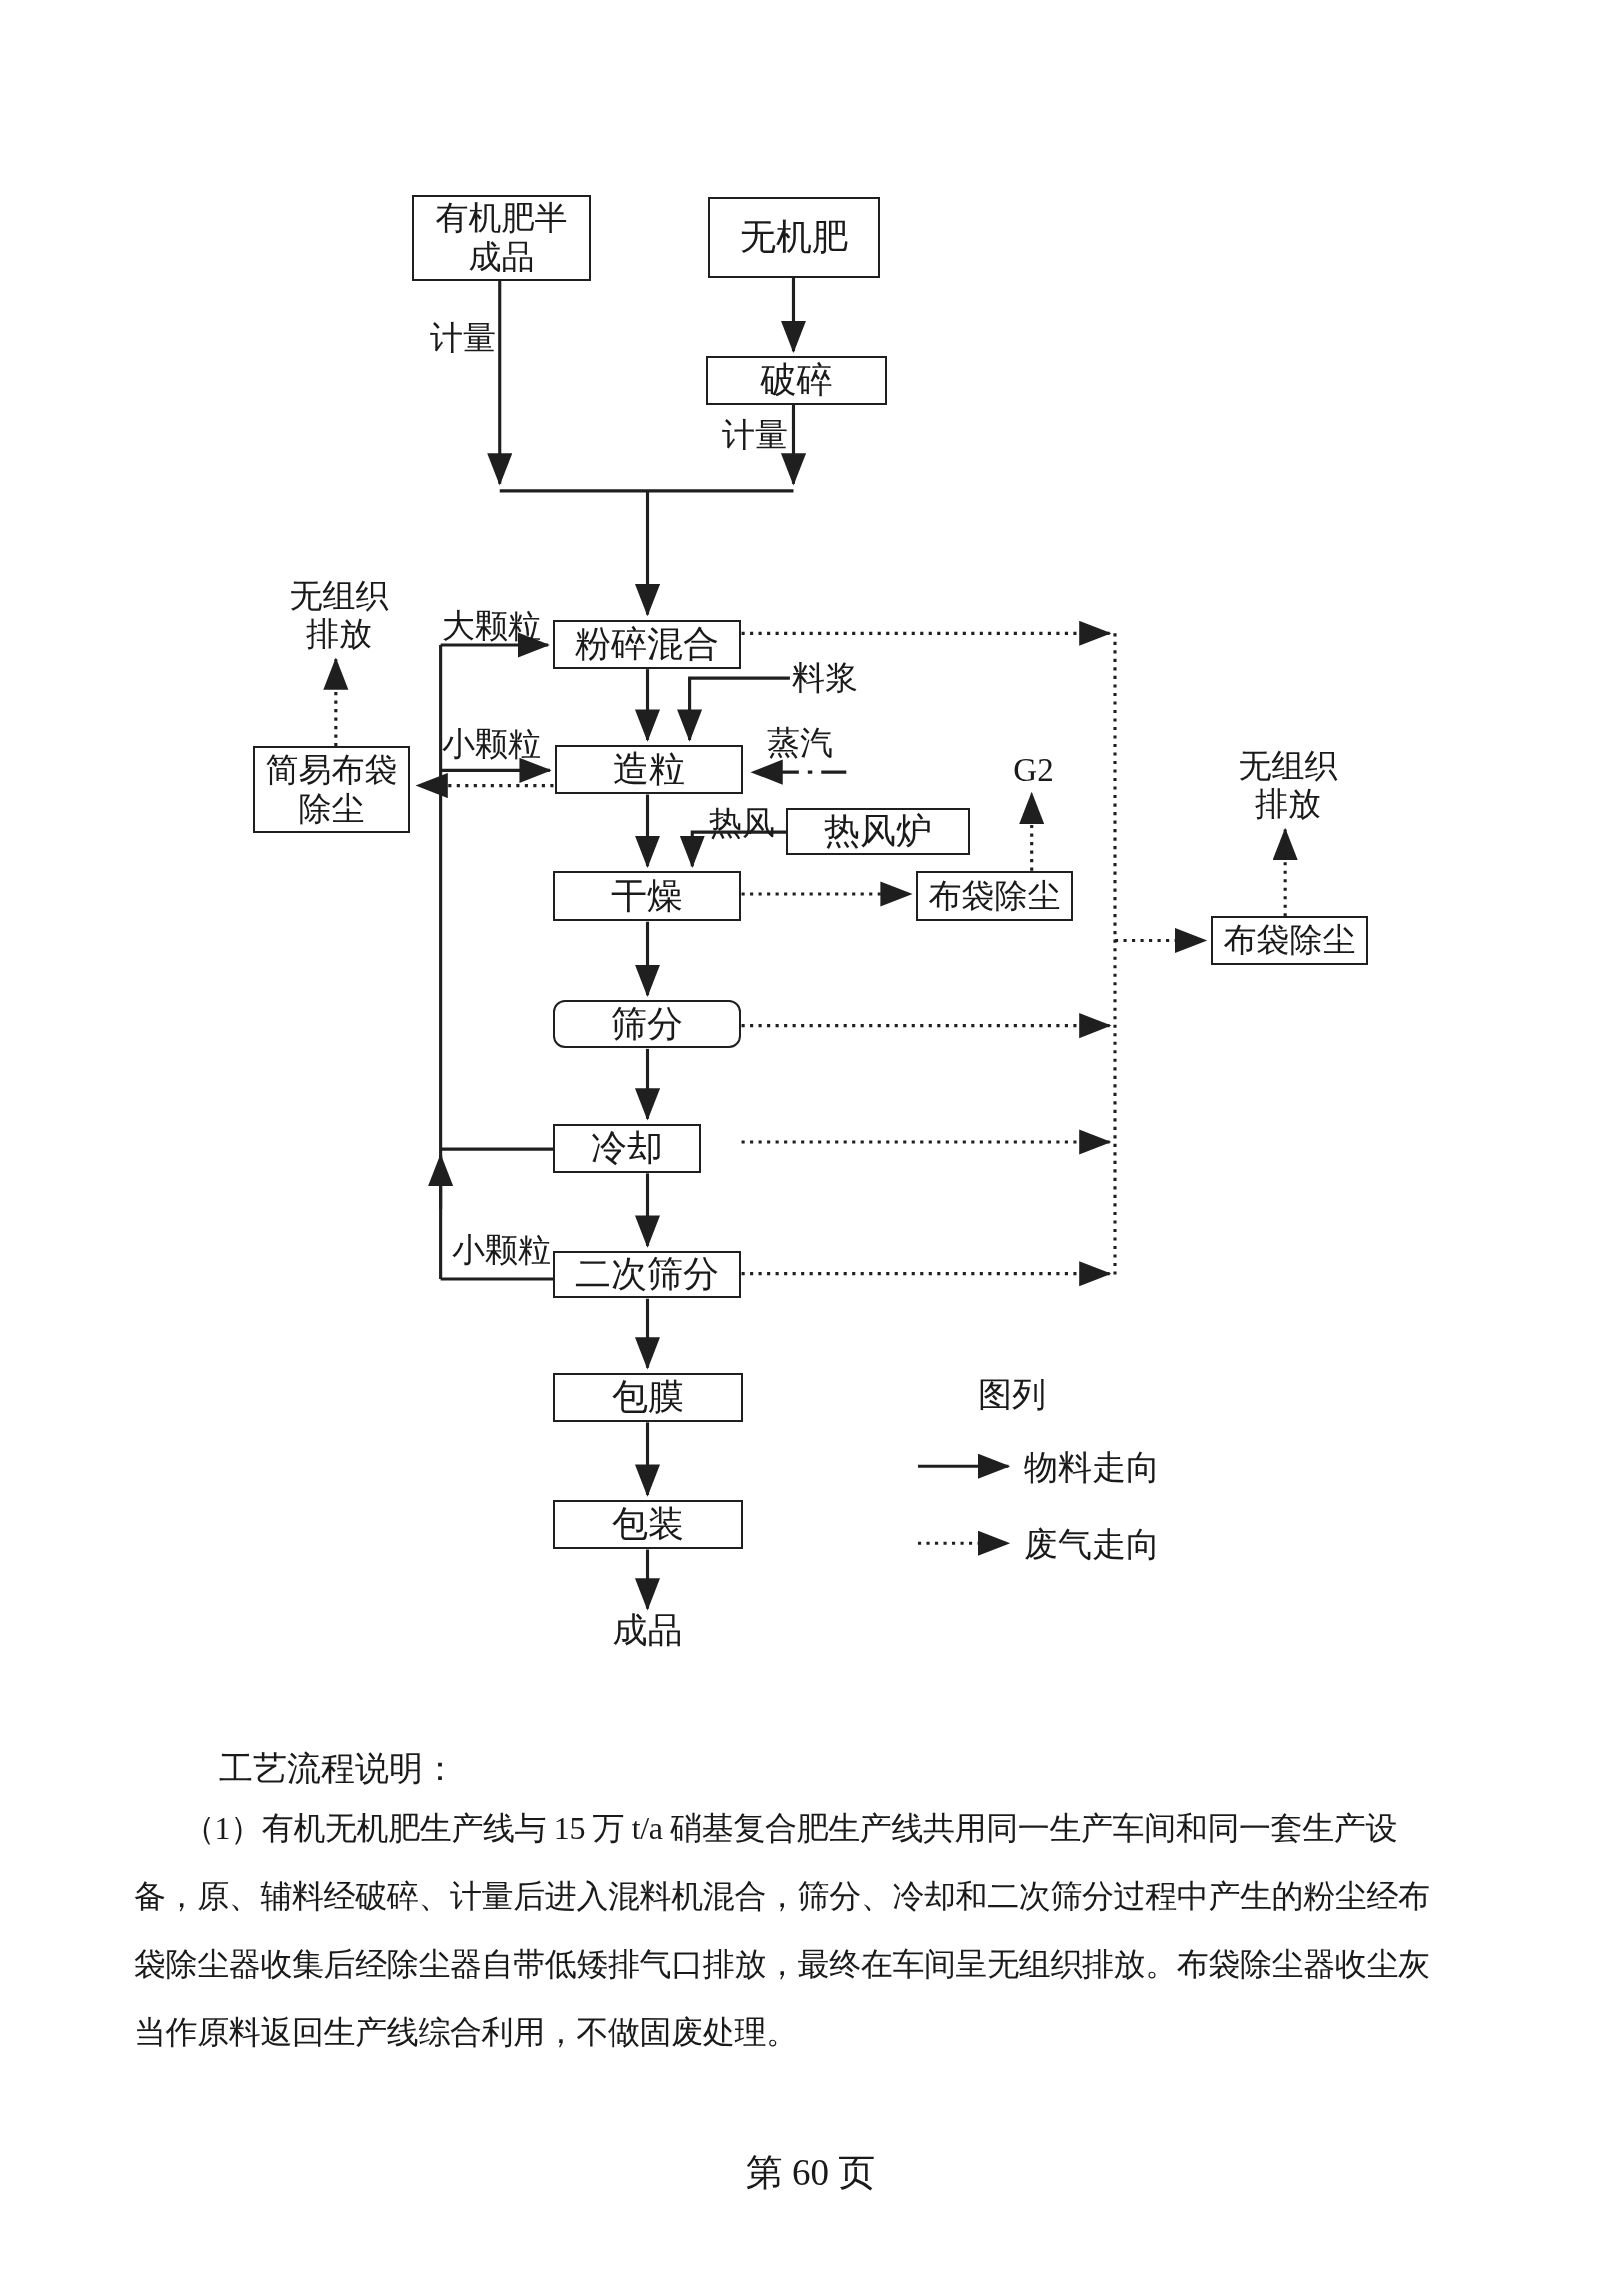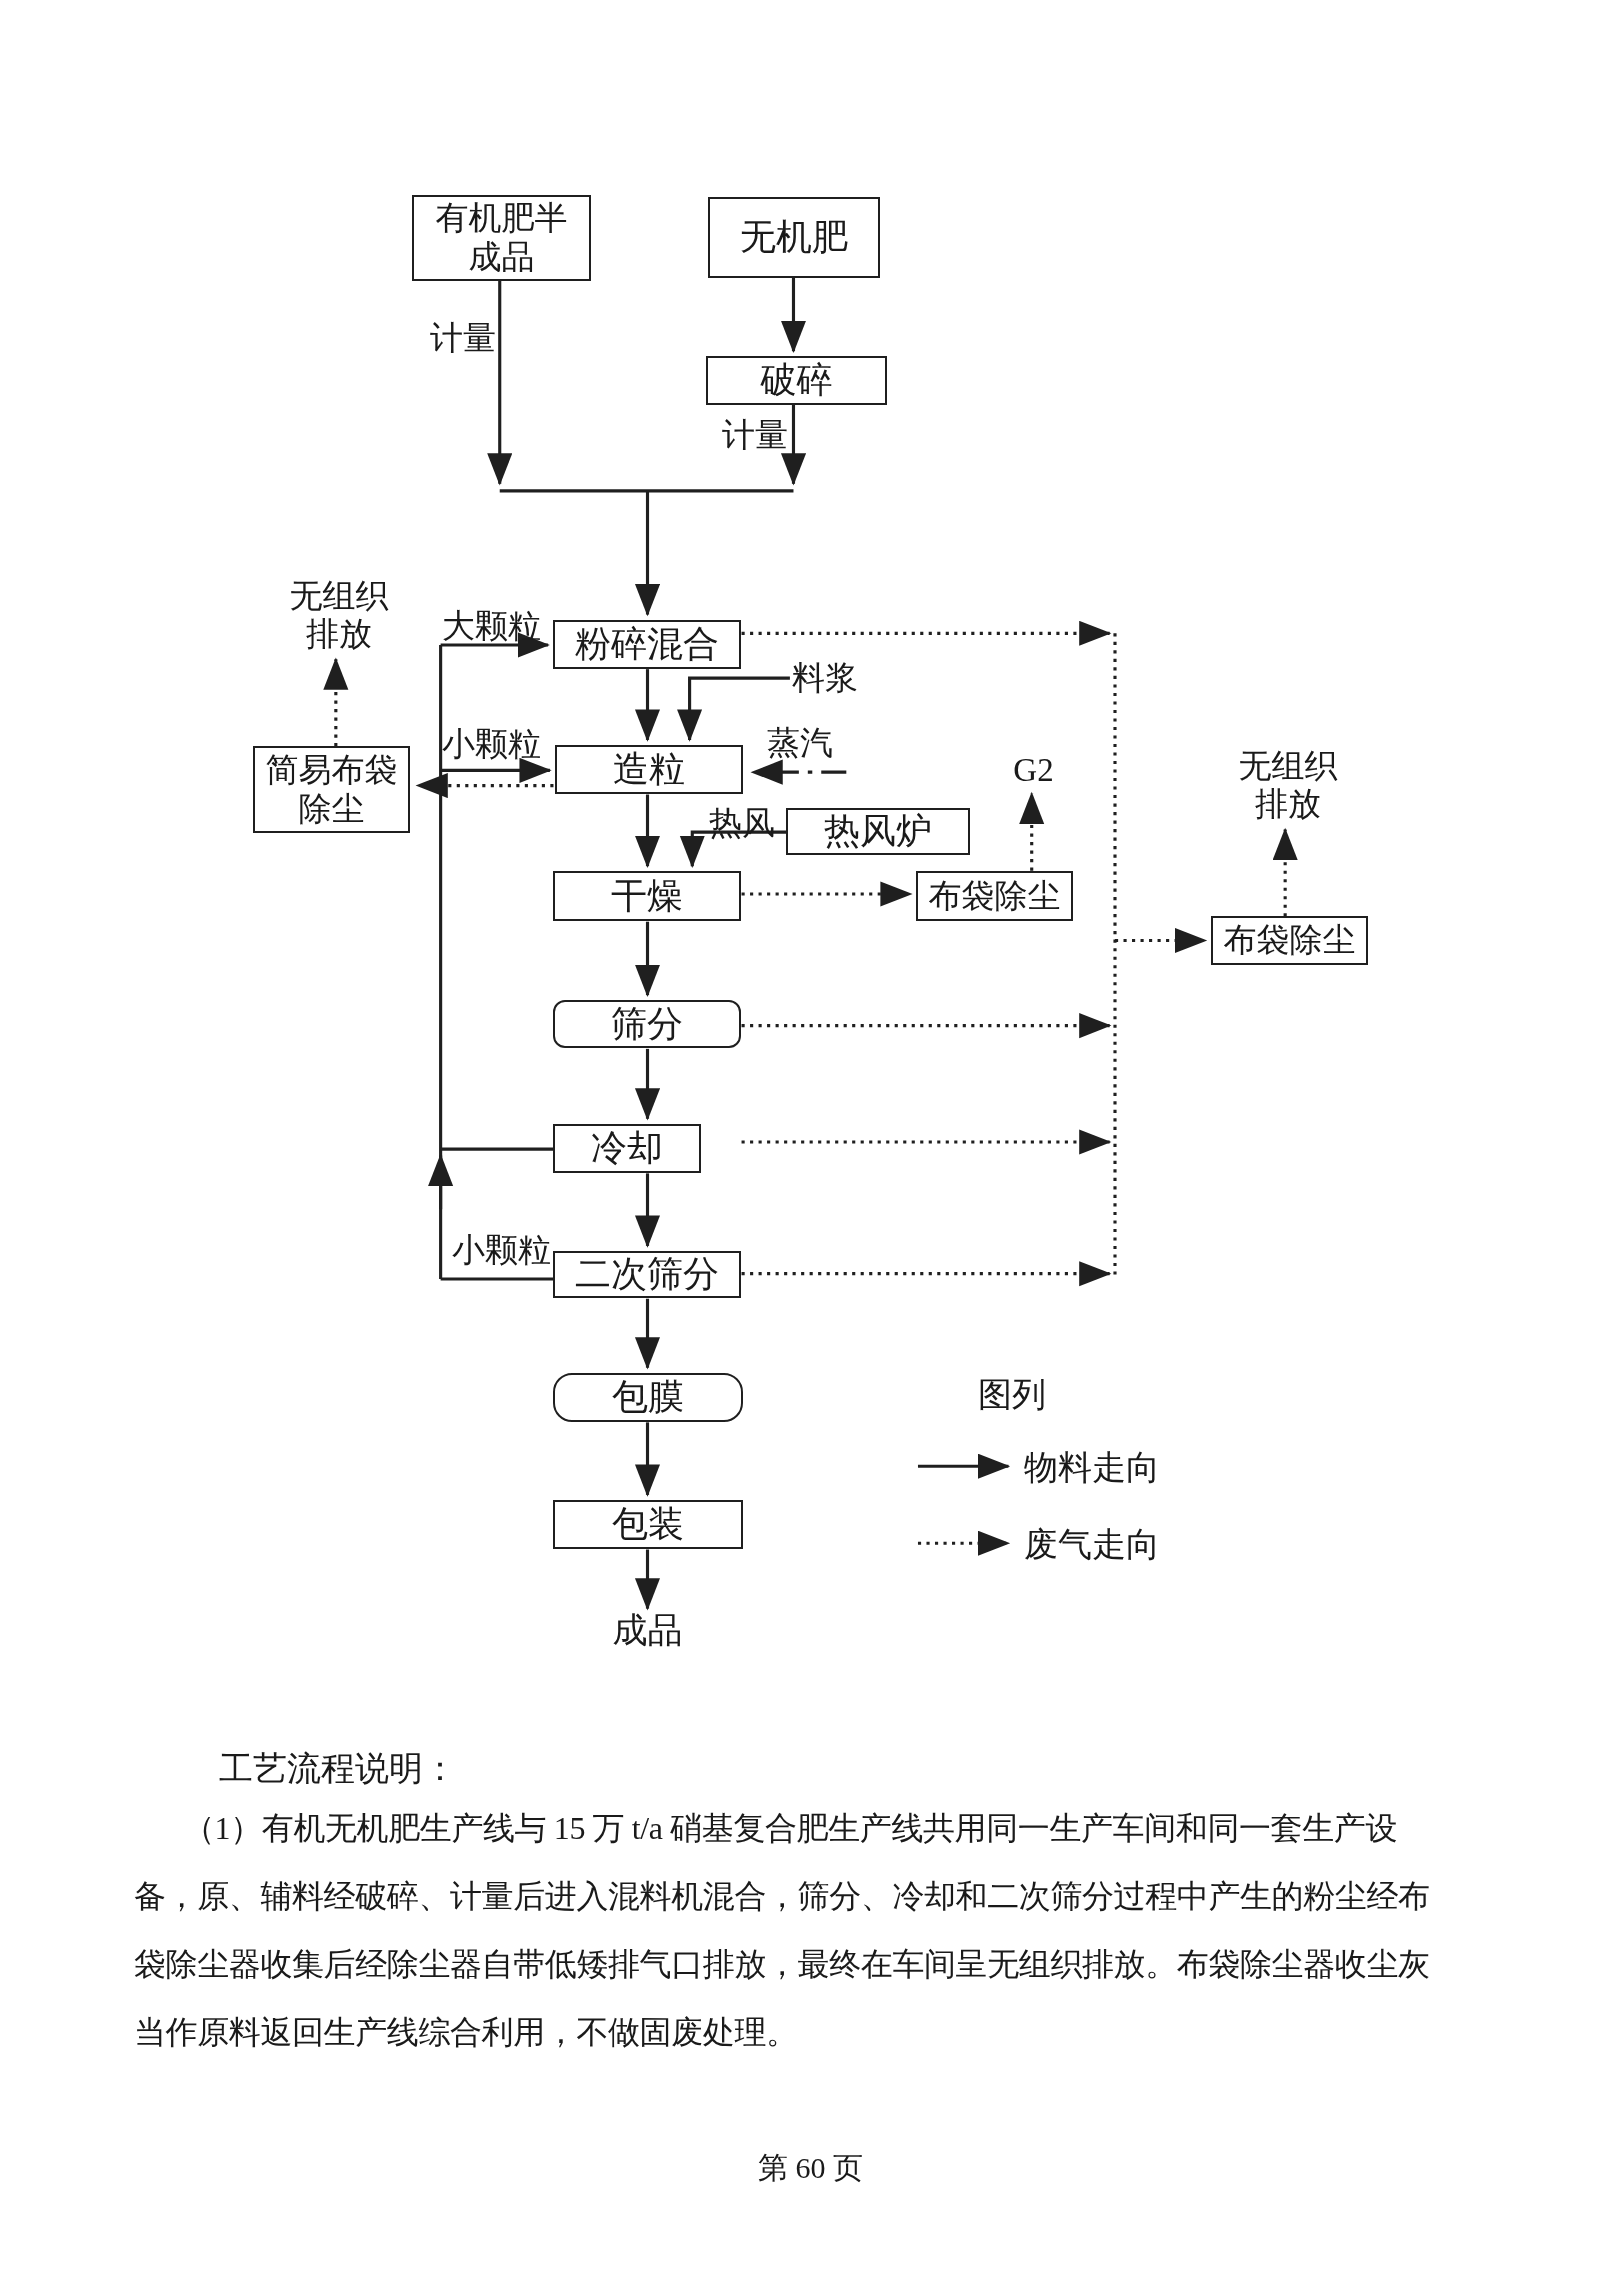--- a/index.html
+++ b/index.html
@@ -25,21 +25,21 @@
     position:absolute;left:313px;top:1680px;width:1084px;text-align:center;
     font-size:34px;font-weight:bold;z-index:2;
   }
   .caption .cap-num{margin-right:30px;}
   .desc-heading{position:absolute;left:219px;top:1746px;font-size:34px;z-index:2;}
   .para-line{
     position:absolute;left:134px;width:1370px;font-size:32px;
     letter-spacing:-0.4px;white-space:nowrap;z-index:2;
   }
   .para-line.indent{text-indent:49px;}
-  .footer{position:absolute;left:0;top:2148px;width:1621px;text-align:center;font-size:30px;z-index:2;}
+  .footer{position:absolute;left:0;top:2148px;width:1621px;text-align:center;font-size:37px;z-index:2;}
 </style>
 </head>
 <body>
 
 <div id="page">
 
   <svg id="lines" viewBox="0 0 1810 2560" xmlns="http://www.w3.org/2000/svg">
     <defs>
       <marker id="ah" markerWidth="44" markerHeight="32" refX="34" refY="14" orient="auto" markerUnits="userSpaceOnUse">
         <polygon points="0,0 36,14 0,28" fill="#1f1f1f"></polygon>
@@ -101,21 +101,21 @@
   <div class="box" style="left:553px;top:620px;width:188px;height:49px;">粉碎混合</div>
   <div class="box" style="left:555px;top:745px;width:188px;height:49px;">造粒</div>
   <div class="box small" style="left:253px;top:746px;width:157px;height:87px;">简易布袋
 除尘</div>
   <div class="box" style="left:786px;top:808px;width:184px;height:47px;">热风炉</div>
   <div class="box" style="left:553px;top:871px;width:188px;height:50px;">干燥</div>
   <div class="box small" style="left:916px;top:871px;width:157px;height:50px;">布袋除尘</div>
   <div class="box" style="left:553px;top:1000px;width:188px;height:48px;border-radius:12px;">筛分</div>
   <div class="box" style="left:553px;top:1124px;width:148px;height:49px;">冷却</div>
   <div class="box" style="left:553px;top:1251px;width:188px;height:47px;">二次筛分</div>
-  <div class="box" style="left:553px;top:1373px;width:190px;height:49px;border-radius:19px;">包膜</div>
+  <div class="box" style="left:553px;top:1373px;width:190px;height:49px;">包膜</div>
   <div class="box" style="left:553px;top:1500px;width:190px;height:49px;">包装</div>
   <div class="box small" style="left:1211px;top:916px;width:157px;height:49px;">布袋除尘</div>
 
   <div class="lbl" style="left:430px;top:319px;">计量</div>
   <div class="lbl" style="left:722px;top:416px;">计量</div>
   <div class="lbl" style="left:269px;top:577px;width:140px;">无组织
 排放</div>
   <div class="lbl" style="left:442px;top:607px;">大颗粒</div>
   <div class="lbl" style="left:442px;top:725px;">小颗粒</div>
   <div class="lbl" style="left:792px;top:659px;">料浆</div>

